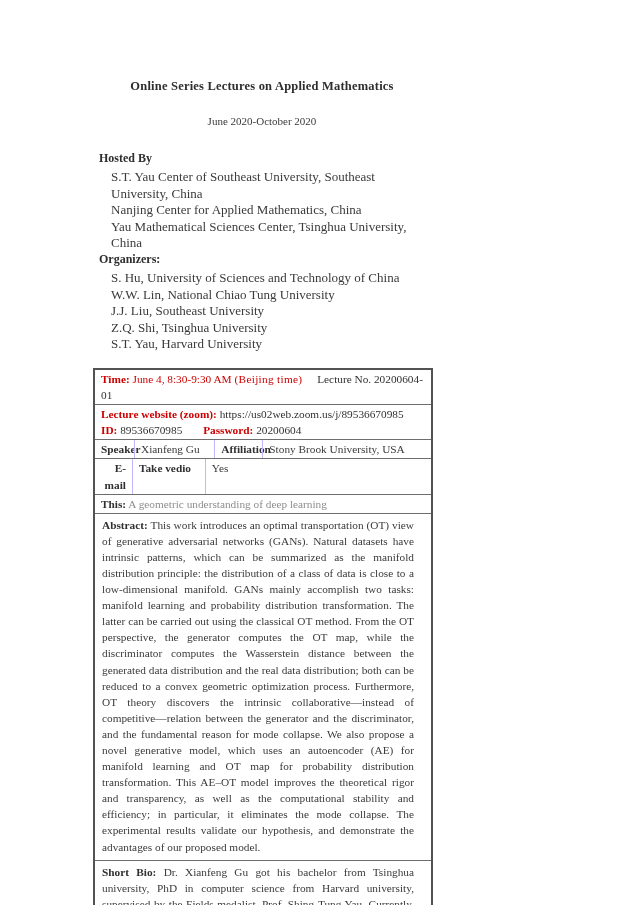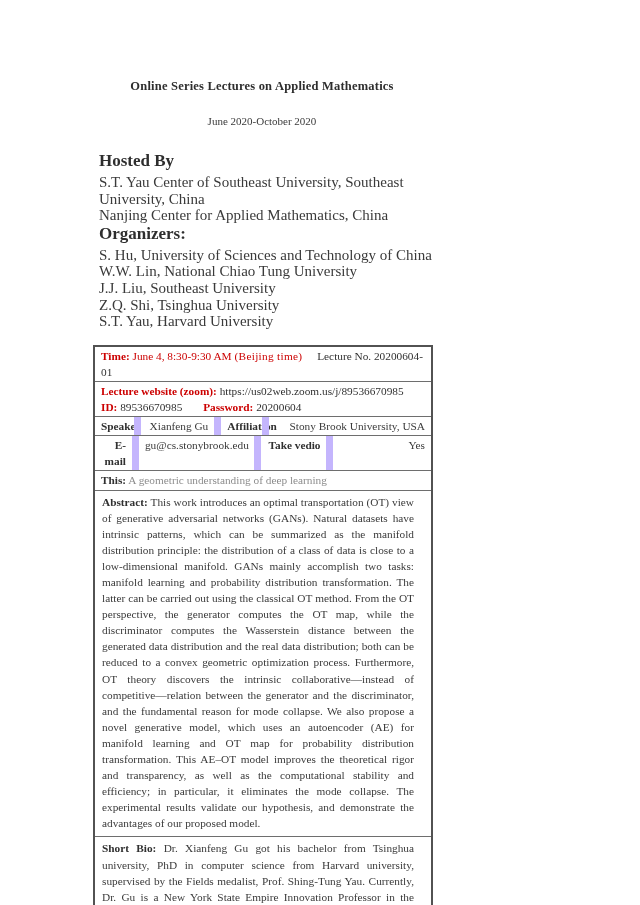--- a/index.html
+++ b/index.html
@@ -33,28 +33,29 @@
   }
   .content {
     margin-left: 93px;
     margin-right: 91px; 
   }
   .txt {
     padding-left: 6px;
   }
   .sec-heading {
     font-weight: bold;
-    font-size: 17px;
+    font-size: 12px;
     color: #2e2e2e;
   }
   .h-hosted { margin-top: 24px; }
   .h-org    { }
   .line {
-    font-size: 15px;
+    font-size: 13px;
     line-height: 16.6px;
+    margin-left: 12px;
   }
   .first-line { margin-top: 3px; }
 
   
   .table {
     margin-top: 15px;
     border: 2px solid #525252;
     font-size: 11.3px;
     line-height: 16.1px;
   }
@@ -62,21 +63,21 @@
     display: flex;
     border-top: 1px solid #6e6e6e;
     box-sizing: border-box;
   }
   .trow:first-child { border-top: none; }
   .tcell {
     box-sizing: border-box;
     padding: 1px 6px;
     min-height: 18px;
   }
-  .tcell + .tcell { border-left: 7px solid #c4b5fd; text-align: right; }
+  .tcell + .tcell { border-left: 1px solid #c4b5fd; }
   .block { display: block; }
   .b { font-weight: bold; }
   .red  { color: #cc0000; }
   .dark { color: #303030; }
   .gray { color: #8d8d8d; }
   .just { text-align: justify; }
   .r-time .tcell, .r-web .tcell { width: 100%; }
   .lecno { margin-left: 8px; }
   .beijing { letter-spacing: 0.3px; margin-left: 0; margin-right: 4px; }
   .pw { margin-left: 18px; text-align: right; }
@@ -98,20 +99,21 @@
 <div class="doc">
 
   <div class="title">Online Series Lectures on Applied Mathematics</div>
   <div class="date">June 2020-October 2020</div>
 
   <div class="content">
 
     <div class="sec-heading h-hosted txt">Hosted By</div>
     <div class="line first-line txt">S.T. Yau Center of Southeast University, Southeast University, China</div>
     <div class="line txt">Nanjing Center for Applied Mathematics, China</div>
+    <div class="line txt">Yau Mathematical Sciences Center, Tsinghua University, China</div>
 
     <div class="sec-heading h-org txt">Organizers:</div>
     <div class="line first-line txt">S. Hu, University of Sciences and Technology of China</div>
     <div class="line txt">W.W. Lin, National Chiao Tung University</div>
     <div class="line txt">J.J. Liu, Southeast University</div>
     <div class="line txt">Z.Q. Shi, Tsinghua University</div>
     <div class="line txt">S.T. Yau, Harvard University</div>
 
     <div class="table">
 
@@ -141,21 +143,20 @@
 
       <div class="trow r-speaker">
         <div class="tcell b dark c-sp1">Speaker</div>
         <div class="tcell c-sp2">Xianfeng Gu</div>
         <div class="tcell b dark c-sp3">Affiliation</div>
         <div class="tcell c-sp4">Stony Brook University, USA</div>
       </div>
 
       <div class="trow r-email">
         <div class="tcell b dark c-em1">E-mail</div>
-        <div class="tcell c-em2">gu@cs.stonybrook.edu</div>
         <div class="tcell b dark c-em3">Take vedio</div>
         <div class="tcell c-em4">Yes</div>
       </div>
 
       <div class="trow r-title">
         <div class="tcell">
           <span class="b dark">This:</span>
           <span class="gray">A geometric understanding of deep learning</span>
         </div>
       </div>

